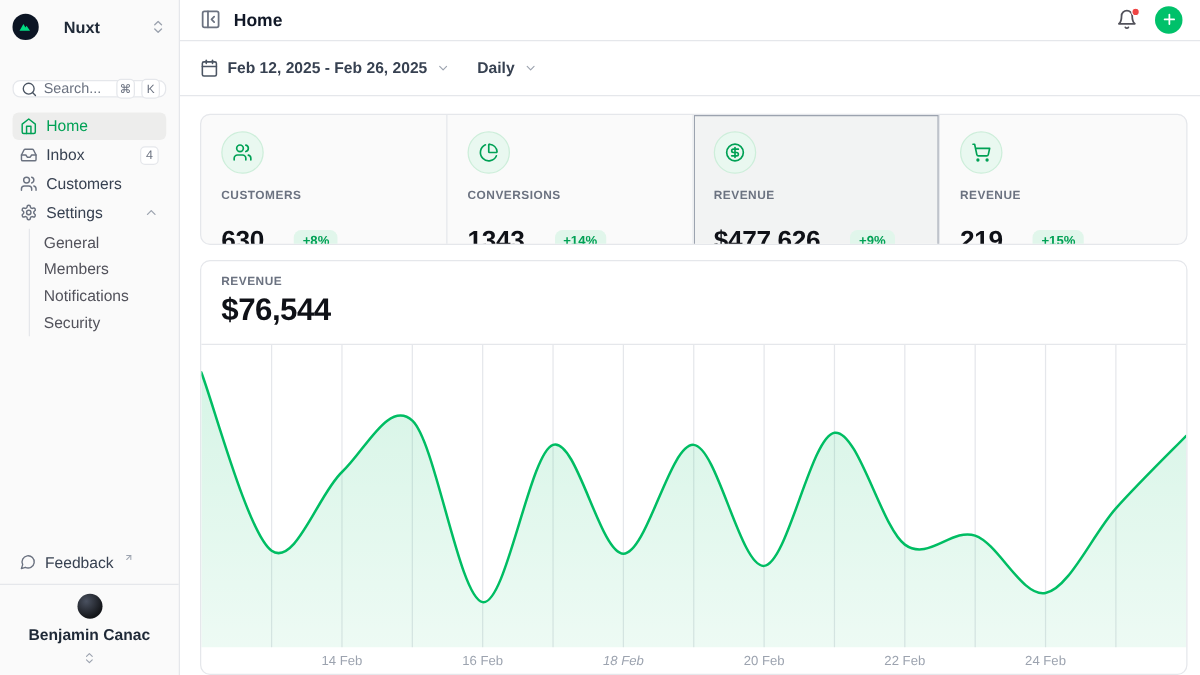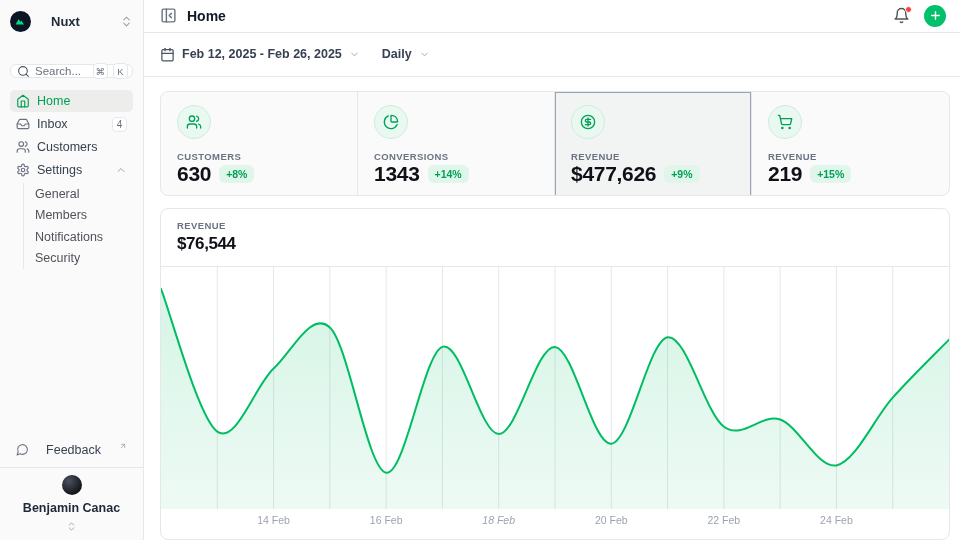--- a/index.html
+++ b/index.html
@@ -35,21 +35,21 @@
   .nav-item.active .nicon { color:#00a155; }
   .nav-label { flex:1; white-space:nowrap; }
   .count-badge { font-size:10px; color:#6b7280; border:1px solid #e5e7eb; background:#fff;
     border-radius:4px; min-width:15px; height:15px; display:inline-flex; align-items:center; justify-content:center; }
   .chev-up { width:12px; height:12px; color:#9ca3af; transform:rotate(180deg); }
   .subnav { margin-left:13px; border-left:1px solid #e5e7eb; padding-left:11px; margin-top:2px; }
   .sub-item { display:flex; align-items:center; height:21.5px; font-size:12.5px; color:#52525b; cursor:pointer; }
 
   .side-spacer { flex:1; }
   .foot-item { height:21px; display:flex; align-items:center; gap:7px; padding:0 6px;
-    font-size:12.5px; color:#374151; cursor:pointer;justify-content:space-between; }
+    font-size:12.5px; color:#374151; cursor:pointer; }
   .foot-item .nicon { width:13px; height:13px; color:#6b7280; flex:none; }
   .ext-arrow { width:8px; height:8px; color:#9ca3af; transform:translateY(-4px); margin-left:1px; }
 
   .user-row { border-top:1px solid #e5e7eb; margin:7px -10px 0; padding:7px 10px 2px;
     display:flex; align-items:center; gap:6px; cursor:pointer;flex-direction:column; }
   .avatar { width:20px; height:20px; border-radius:50%; flex:none;
     background:radial-gradient(circle at 35% 30%, #4a5160, #14161a 70%); }
   .user-name { font-size:12.5px; font-weight:600; color:#1f2937; flex:1; white-space:nowrap; }
 
   
@@ -77,30 +77,30 @@
   
   .stats-row { display:grid; grid-template-columns:1fr 1fr 1fr 1fr; border:1px solid #e5e7eb;
     border-radius:8px; height:105px; overflow:hidden; margin-bottom:12px; background:#fafafa; }
   .stat-cell { padding:13px 16px; border-right:1px solid #e5e7eb; cursor:pointer; position:relative; }
   .stat-cell:last-child { border-right:none; }
   .stat-cell.selected { background:#f2f3f3; box-shadow:inset 0 0 0 1px #9ca3af; }
   .stat-icon { width:34px; height:34px; border-radius:50%; background:#e9f8f0;
     border:1px solid #cdeeda; color:#00a155; display:flex; align-items:center; justify-content:center; }
   .stat-icon svg { width:16px; height:16px; }
   .stat-label { font-size:9.5px; letter-spacing:0.4px; font-weight:600; color:#6b7280; margin-top:12px; }
-  .stat-value-row { display:flex; align-items:center; gap:8px; margin-top:0; }
+  .stat-value-row { display:flex; align-items:center; gap:24px; margin-top:19px; }
   .stat-value { font-size:21px; font-weight:700; color:#0f1117; letter-spacing:-0.3px; }
   .delta-badge { font-size:10.5px; font-weight:600; color:#00a155; background:#e1f6eb;
     border-radius:6px; padding:3px 7px; }
 
   
   .chart-card { border:1px solid #e5e7eb; border-radius:8px; height:332px; overflow:hidden; background:#fff; }
   .chart-head { padding:11px 16px 12px; border-bottom:1px solid #e5e7eb; }
   .chart-label { font-size:9.5px; letter-spacing:0.4px; font-weight:600; color:#6b7280; }
-  .chart-value { font-size:17px; font-weight:700; color:#0f1117; letter-spacing:-0.4px; margin-top:3px; }
+  .chart-value { font-size:25px; font-weight:700; color:#0f1117; letter-spacing:-0.4px; margin-top:3px; }
   .chart-plot { position:relative; height:242px; }
   .chart-plot svg { position:absolute; inset:0; width:100%; height:100%; display:block; }
   .chart-xaxis { position:relative; height:38px; }
   .x-tick { position:absolute; top:5px; transform:translateX(-50%); font-size:10.5px; color:#9ca3af; white-space:nowrap; }
 </style>
 </head>
 <body>
 
 <div class="app">
 

